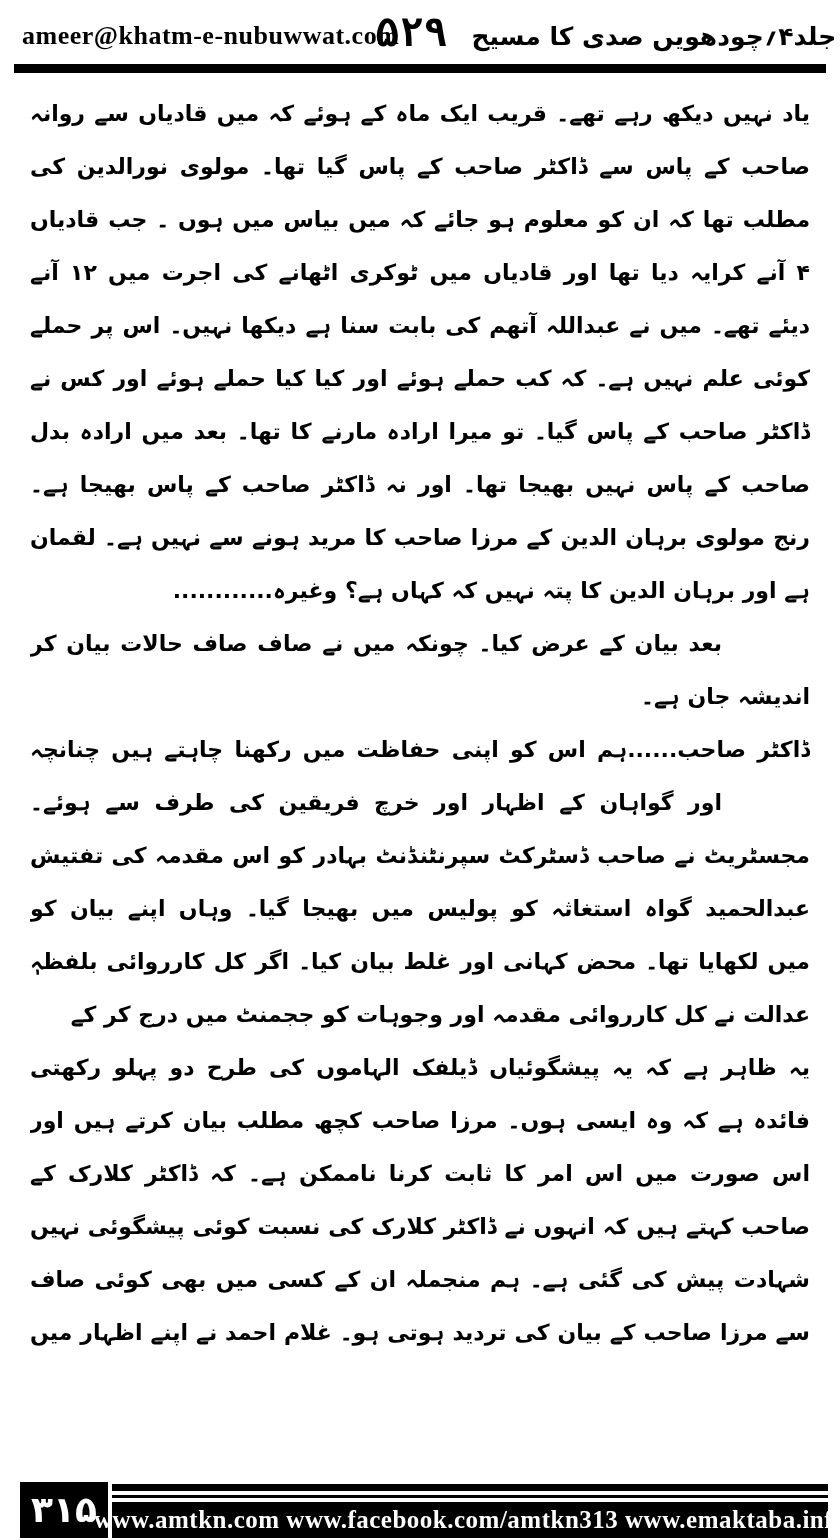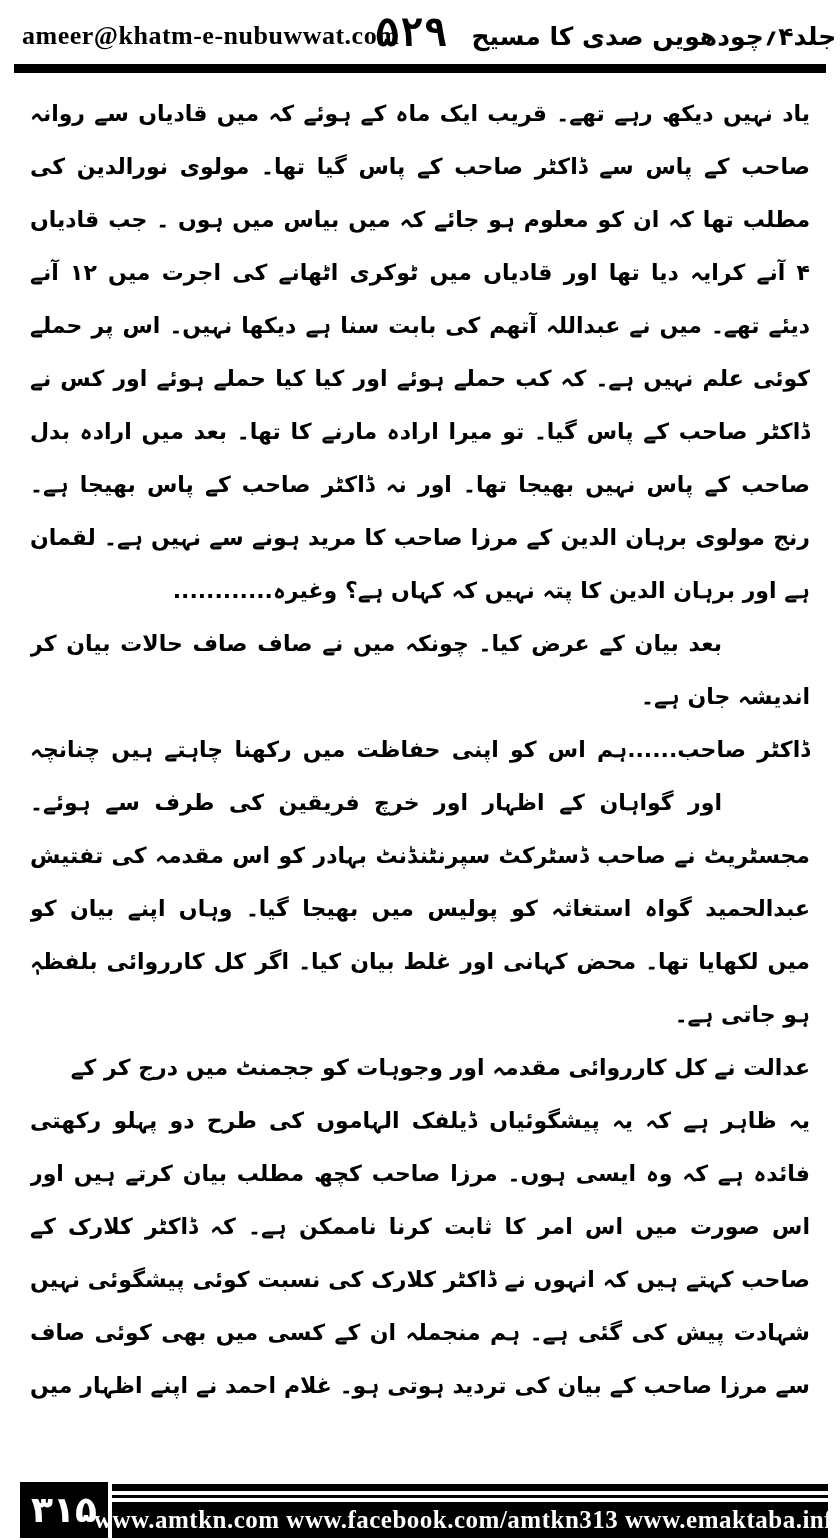--- a/index.html
+++ b/index.html
@@ -120,21 +120,20 @@
       <div class="line justify">صاحب کے پاس نہیں بھیجا تھا۔ اور نہ ڈاکٹر صاحب کے پاس بھیجا ہے۔ ہمارے خاندان میں کوئی</div>
       <div class="line justify">رنج مولوی برہان الدین کے مرزا صاحب کا مرید ہونے سے نہیں ہے۔ لقمان اس وقت جہلم میں</div>
       <div class="line center">ہے اور برہان الدین کا پتہ نہیں کہ کہاں ہے؟ وغیرہ............</div>
       <div class="line indent">بعد بیان کے عرض کیا۔ چونکہ میں نے صاف صاف حالات بیان کر دیئے ہیں۔ مجھ کو</div>
       <div class="line center">اندیشہ جان ہے۔</div>
       <div class="line justify">ڈاکٹر صاحب......ہم اس کو اپنی حفاظت میں رکھنا چاہتے ہیں چنانچہ گواہ کو اجازت ڈاکٹر صاحب</div>
       <div class="line indent">اور گواہان کے اظہار اور خرچ فریقین کی طرف سے ہوئے۔ صاحب ڈسٹرکٹ</div>
       <div class="line justify">مجسٹریٹ نے صاحب ڈسٹرکٹ سپرنٹنڈنٹ بہادر کو اس مقدمہ کی تفتیش کے لیے کہا اور عبدالمجید یا</div>
       <div class="line justify">عبدالحمید گواہ استغاثہ کو پولیس میں بھیجا گیا۔ وہاں اپنے بیان کو بالکل بدل دیا۔ اور جو بیان عدالت</div>
       <div class="line justify">میں لکھایا تھا۔ محض کہانی اور غلط بیان کیا۔ اگر کل کارروائی بلفظہٖ درج کی جائے تو بذاتہ ایک کتاب</div>
-      <div class="line center">ہو جاتی ہے۔</div>
       <div class="line center">عدالت نے کل کارروائی مقدمہ اور وجوہات کو ججمنٹ میں درج کر کے حصہ دیا۔</div>
       <div class="line justify">یہ ظاہر ہے کہ یہ پیشگوئیاں ڈیلفک الہاموں کی طرح دو پہلو رکھتی ہیں۔ اور ایسے میں</div>
       <div class="line justify">فائدہ ہے کہ وہ ایسی ہوں۔ مرزا صاحب کچھ مطلب بیان کرتے ہیں اور ڈاکٹر صاحب کچھ اور۔</div>
       <div class="line justify">اس صورت میں اس امر کا ثابت کرنا ناممکن ہے۔ کہ ڈاکٹر کلارک کے معنی ٹھیک ہوں۔ مرزا</div>
       <div class="line justify">صاحب کہتے ہیں کہ انہوں نے ڈاکٹر کلارک کی نسبت کوئی پیشگوئی نہیں کی۔ اور جس قدر مطبوعہ</div>
       <div class="line justify">شہادت پیش کی گئی ہے۔ ہم منجملہ ان کے کسی میں بھی کوئی صاف اور صریح امر نہیں پاتے۔ جس</div>
       <div class="line justify">سے مرزا صاحب کے بیان کی تردید ہوتی ہو۔ غلام احمد نے اپنے اظہار میں بیان کیا ہے۔ کہ ان کو</div>
     </div>
 
   <div class="footer">

